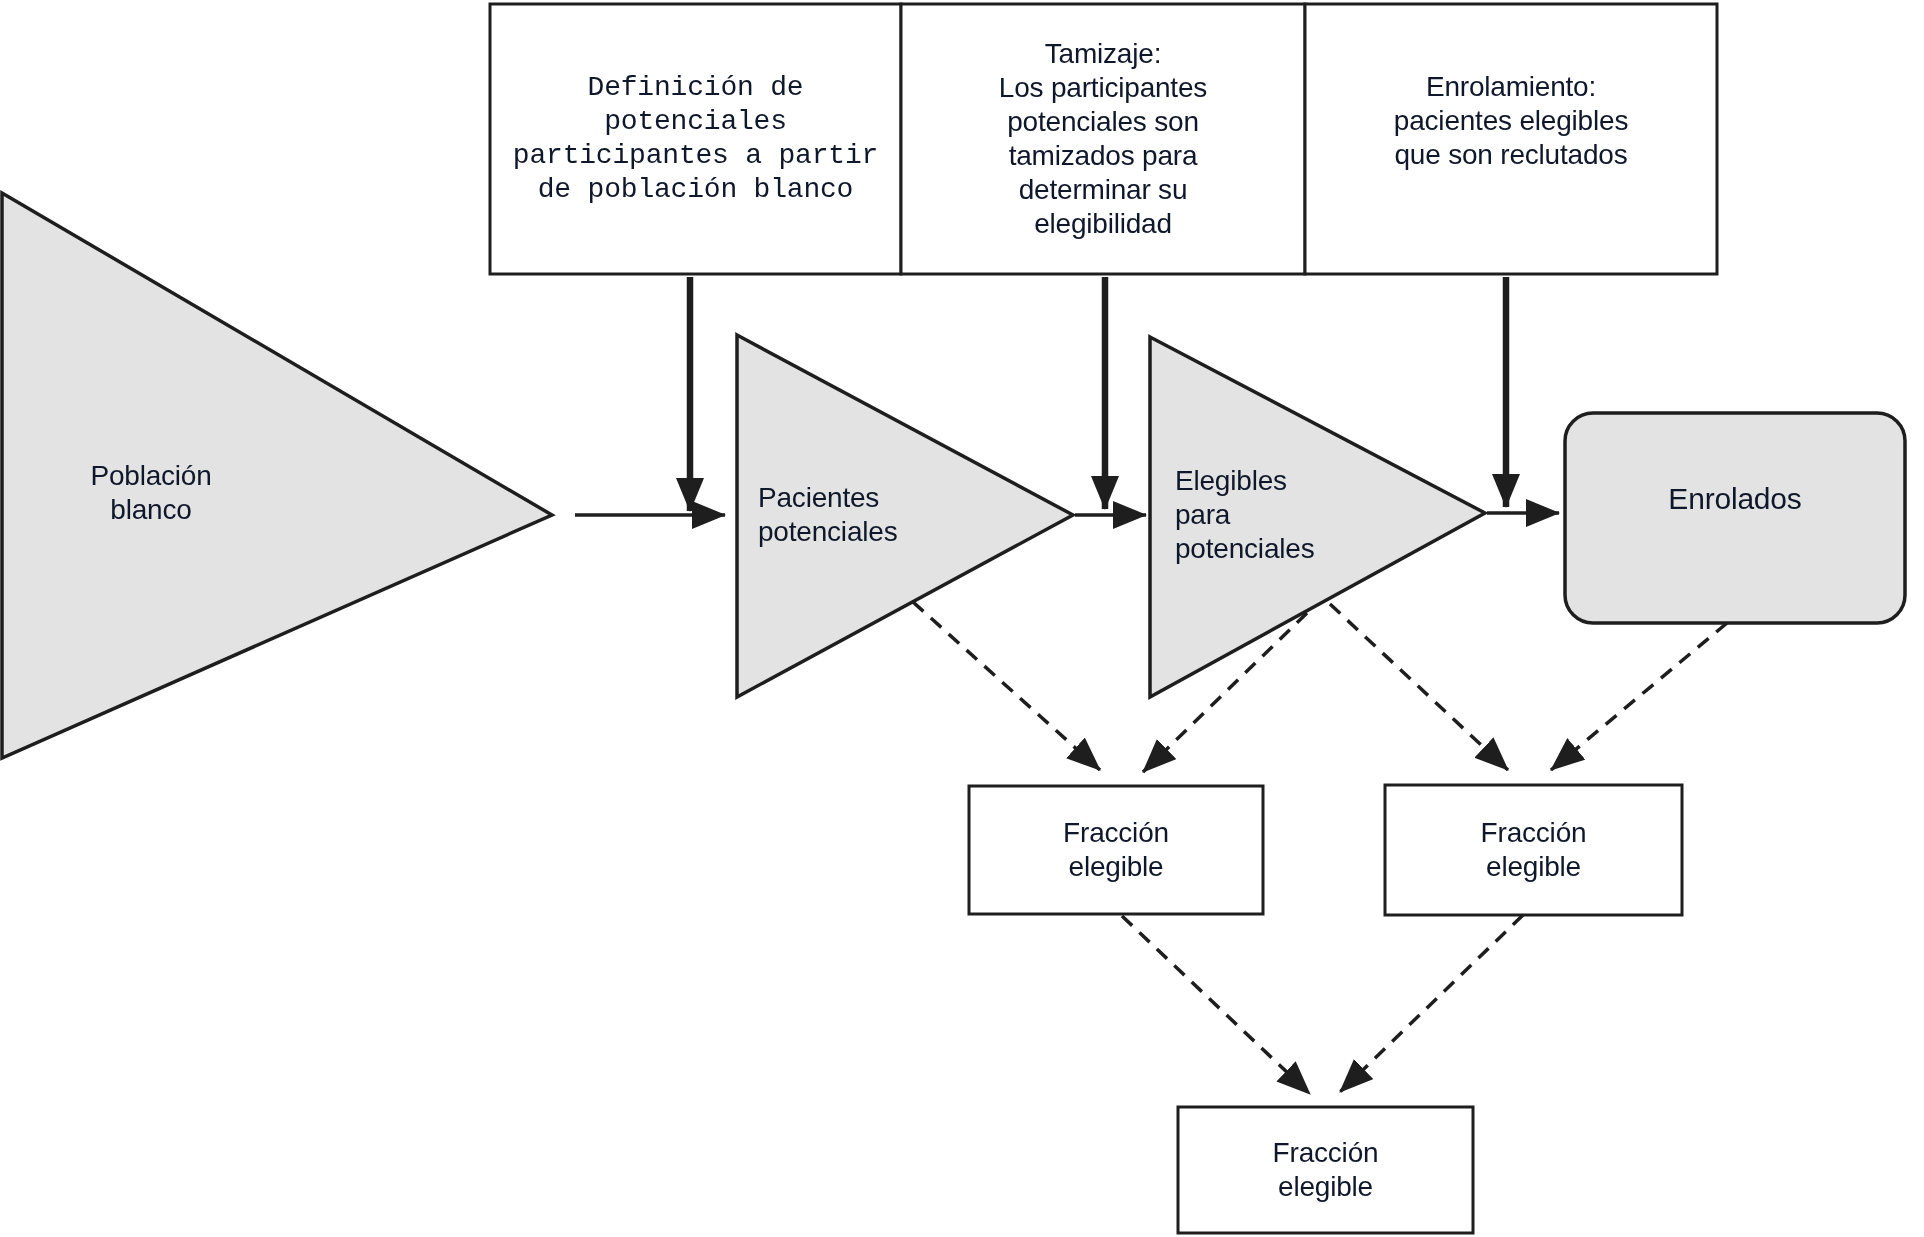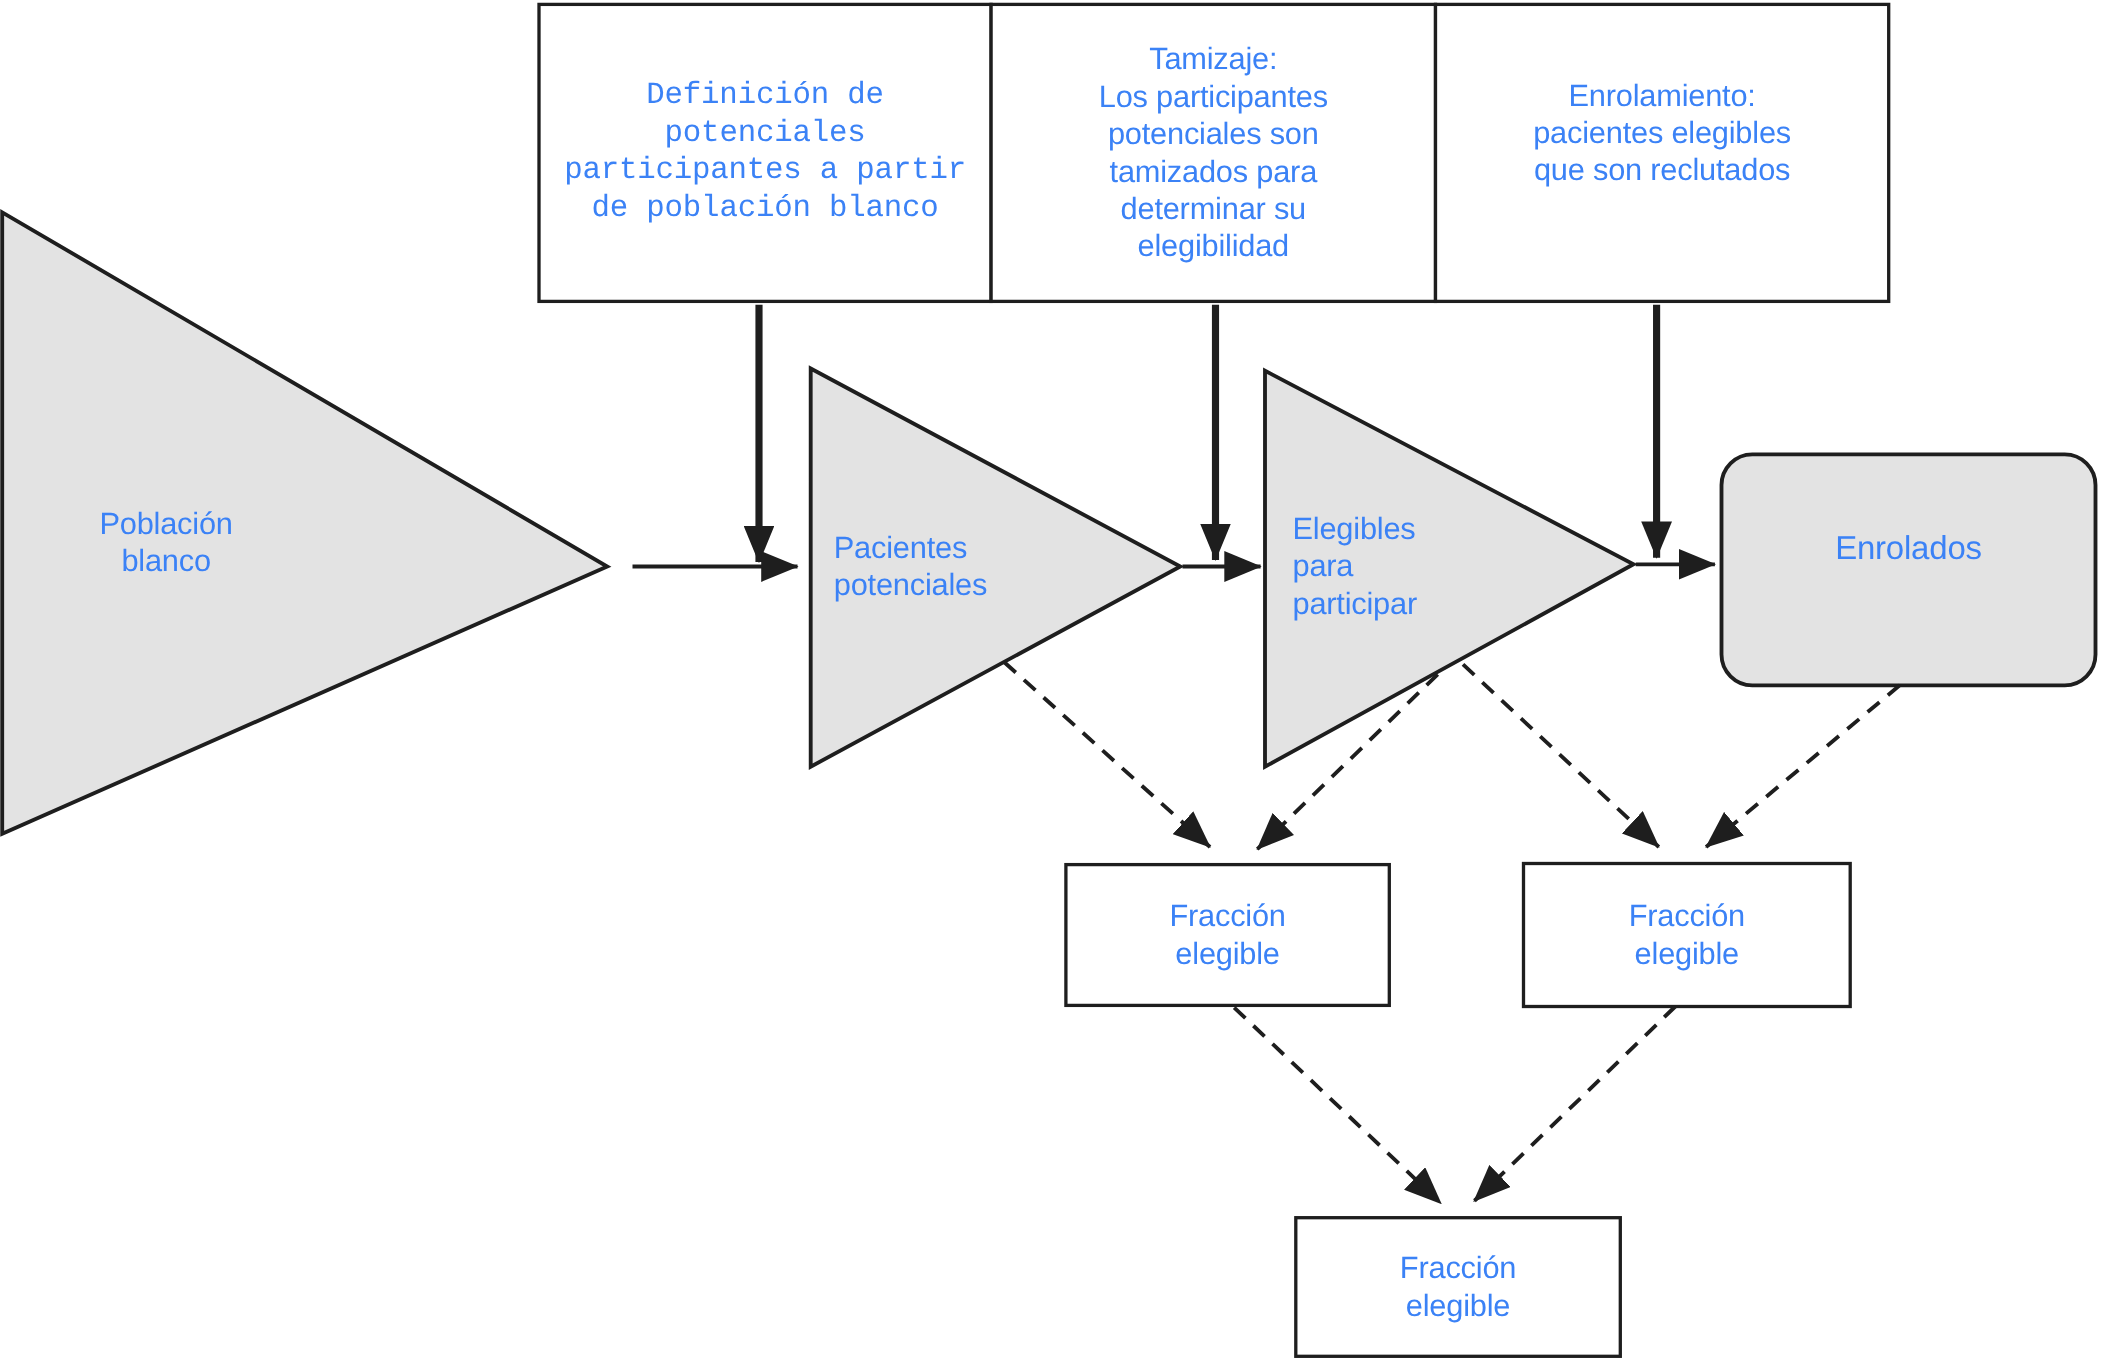--- a/index.html
+++ b/index.html
@@ -2,21 +2,21 @@
 <html><head>
 <meta charset="utf-8">
 <style>
   html,body{margin:0;padding:0;background:#ffffff;}
   #stage{position:relative;width:1924px;height:1237px;background:#ffffff;overflow:hidden;}
   #shapes{position:absolute;left:0;top:0;}
   .label{
     position:absolute;
     white-space:pre-line;
     font-family:"Liberation Sans",sans-serif;
-    color:#3b82f6;
+    color:#0f172a;
     font-size:28px;
     line-height:34px;
     letter-spacing:-0.2px;
   }
   .center{display:flex;align-items:center;justify-content:center;text-align:center;}
   .big{font-size:30px;}
   .boxline{fill:#ffffff;stroke:#1e1e1e;stroke-width:3;}
   .grayshape{stroke:#1e1e1e;stroke-width:3.5;}
   .thick{stroke:#1e1e1e;stroke-width:6.5;fill:none;}
   .thin{stroke:#1e1e1e;stroke-width:3.5;fill:none;}
@@ -80,21 +80,21 @@
 que son reclutados</div>
 
   <div class="label" style="left:31px;top:459px;width:240px;text-align:center;">Población
 blanco</div>
 
   <div class="label" style="left:758px;top:481px;">Pacientes
 potenciales</div>
 
   <div class="label" style="left:1175px;top:464px;">Elegibles
 para
-participar</div>
+potenciales</div>
 
   <div class="label center big" style="left:1565px;top:413px;width:340px;height:171px;">Enrolados</div>
 
   <div class="label center" style="left:969px;top:786px;width:294px;height:128px;">Fracción
 elegible</div>
 
   <div class="label center" style="left:1385px;top:785px;width:297px;height:130px;">Fracción
 elegible</div>
 
   <div class="label center" style="left:1178px;top:1107px;width:295px;height:126px;">Fracción

